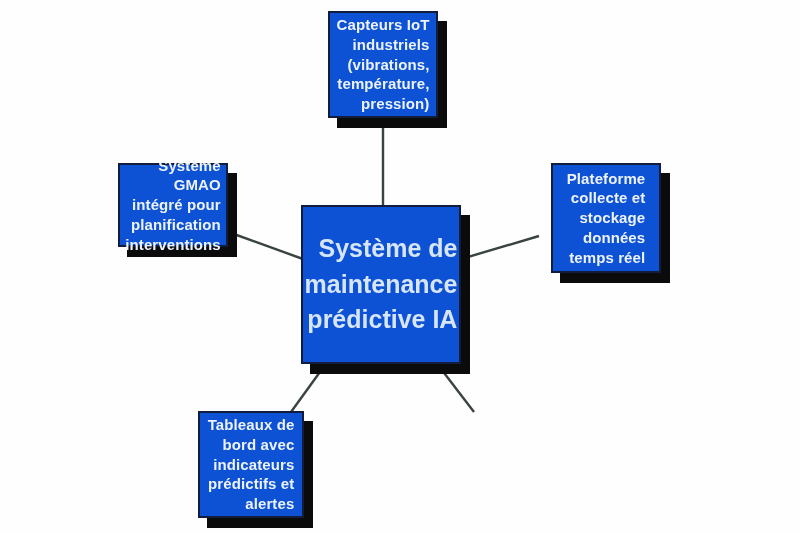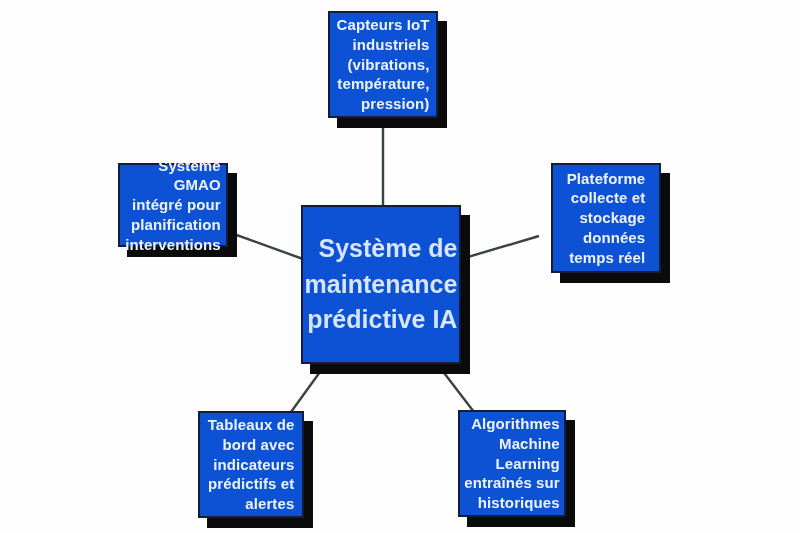--- a/index.html
+++ b/index.html
@@ -98,21 +98,14 @@
   </div>
 
   <div class="node satellite" id="node-tableaux">
     <span>Tableaux de
 bord avec
 indicateurs
 prédictifs et
 alertes</span>
   </div>
 
-  <div class="node satellite" id="node-algorithmes">
-    <span>Algorithmes
-Machine
-Learning
-entraînés sur
-historiques</span>
-  </div>
 
 </div>
 
 </body></html>

